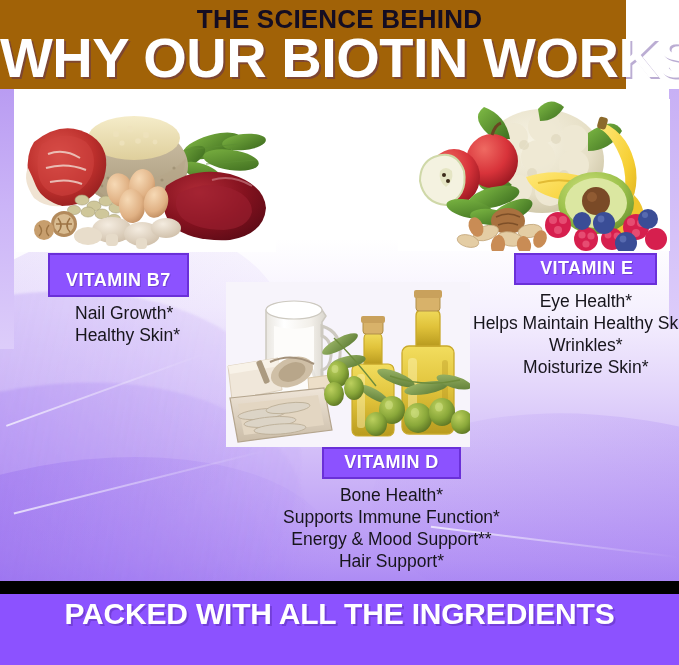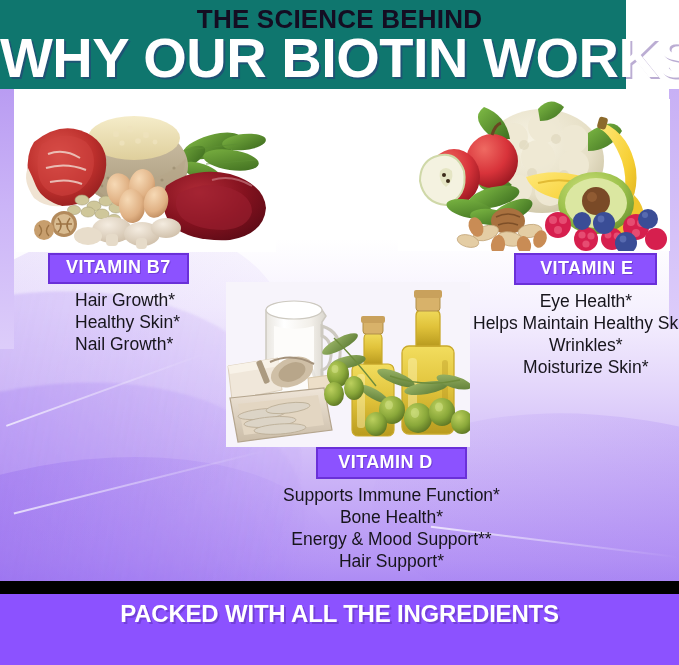--- a/index.html
+++ b/index.html
@@ -13,21 +13,21 @@
     position:relative;
     width:679px;
     height:665px;
     overflow:hidden;
     background:#ffffff;
   }
 
   
   .header-band {
     position:absolute; left:0; top:0; width:626px; height:89px;
-    background:#0f766e;
+    background:#a16207;
     text-align:center;
   }
   .header-kicker {
     position:absolute; left:0; top:4px; width:679px;
     font-size:26px; font-weight:700; letter-spacing:0.2px;
     color:#140d22; line-height:30px;
     white-space:nowrap;
   }
   .header-title {
     position:absolute; left:0; top:32px; width:679px;
@@ -119,21 +119,21 @@
   
   .vblock { position:absolute; }
   .vlabel {
     display:inline-block;
     background:#8c52ff;
     border:2px solid #6a30d8;
     color:#ffffff;
     font-size:18px;
     font-weight:700;
     letter-spacing:0.4px;
-    padding:2px 16px 4px 16px;
+    padding:15px 16px 4px 16px;
     line-height:21px;
     white-space:nowrap;
     text-shadow:1px 1px 0 rgba(50,15,120,0.30);
   }
   .vlist {
     list-style:none;
     margin-top:5px;
     color:#17151c;
     font-size:17.5px;
     line-height:22px;
@@ -142,38 +142,38 @@
 
   .block-b7 { left:48px; top:164px; text-align:left; }
   .block-b7 .vlist { margin-left:27px; }
 
   .block-e { left:473px; top:164px; text-align:center; }
   .block-e .vlabel { padding:3px 22px 4px 24px; }
   .block-e .vlist { position:relative; left:-0px; }
   .block-e .vlist li { text-align:center; }
 
   .block-d { left:283px; top:358px; text-align:center; }
-  .block-d .vlabel { padding:3px 32px 4px 20px; }
+  .block-d .vlabel { padding:3px 20px 4px 20px; }
   .block-d .vlist li { text-align:center; }
 
   
   .black-bar {
     position:absolute; left:0; top:581px; width:679px; height:13px;
     background:#000000;
   }
   .footer-band {
     position:absolute; left:0; top:594px; width:679px; height:71px;
     background:#8c52ff;
     text-align:center;
   }
   .footer-line {
     width:679px;
     color:#ffffff;
     font-weight:700;
-    font-size:24px;
+    font-size:30px;
     line-height:33px;
     letter-spacing:-0.2px;
     white-space:nowrap;
     text-shadow:2px 2px 0 rgba(60,20,130,0.30);
   }
   .footer-line.l1 { position:absolute; left:0; top:3px; }
   .footer-line.l2 { position:absolute; left:0; top:34px; }
 </style>
 </head>
 <body>
@@ -564,41 +564,40 @@
             <ellipse cx="163" cy="123" rx="4" ry="4.6"></ellipse>
           <ellipse cx="189" cy="131" rx="4.2" ry="5"></ellipse>
             <ellipse cx="213" cy="125" rx="4" ry="4.6"></ellipse>
         </g>
       </svg>
     </div>
 
     <div class="vblock block-b7">
       <div class="vlabel">VITAMIN B7</div>
       <ul class="vlist">
-        <li>Hair Growth*</li>
+        <li>Nail Growth*</li>
         <li>Healthy Skin*</li>
-        <li>Nail Growth*</li>
       </ul>
     </div>
 
     <div class="vblock block-e">
       <div class="vlabel">VITAMIN E</div>
       <ul class="vlist">
         <li>Eye Health*</li>
         <li>Helps Maintain Healthy Skin*</li>
         <li>Wrinkles*</li>
         <li>Moisturize Skin*</li>
       </ul>
     </div>
 
     <div class="vblock block-d">
       <div class="vlabel">VITAMIN D</div>
       <ul class="vlist">
+        <li>Bone Health*</li>
         <li>Supports Immune Function*</li>
-        <li>Bone Health*</li>
         <li>Energy &amp; Mood Support**</li>
         <li>Hair Support*</li>
       </ul>
     </div>
 
   </div>
 
   <div class="black-bar"></div>
   <div class="footer-band">
     <div class="footer-line l1">PACKED WITH ALL THE INGREDIENTS</div>

